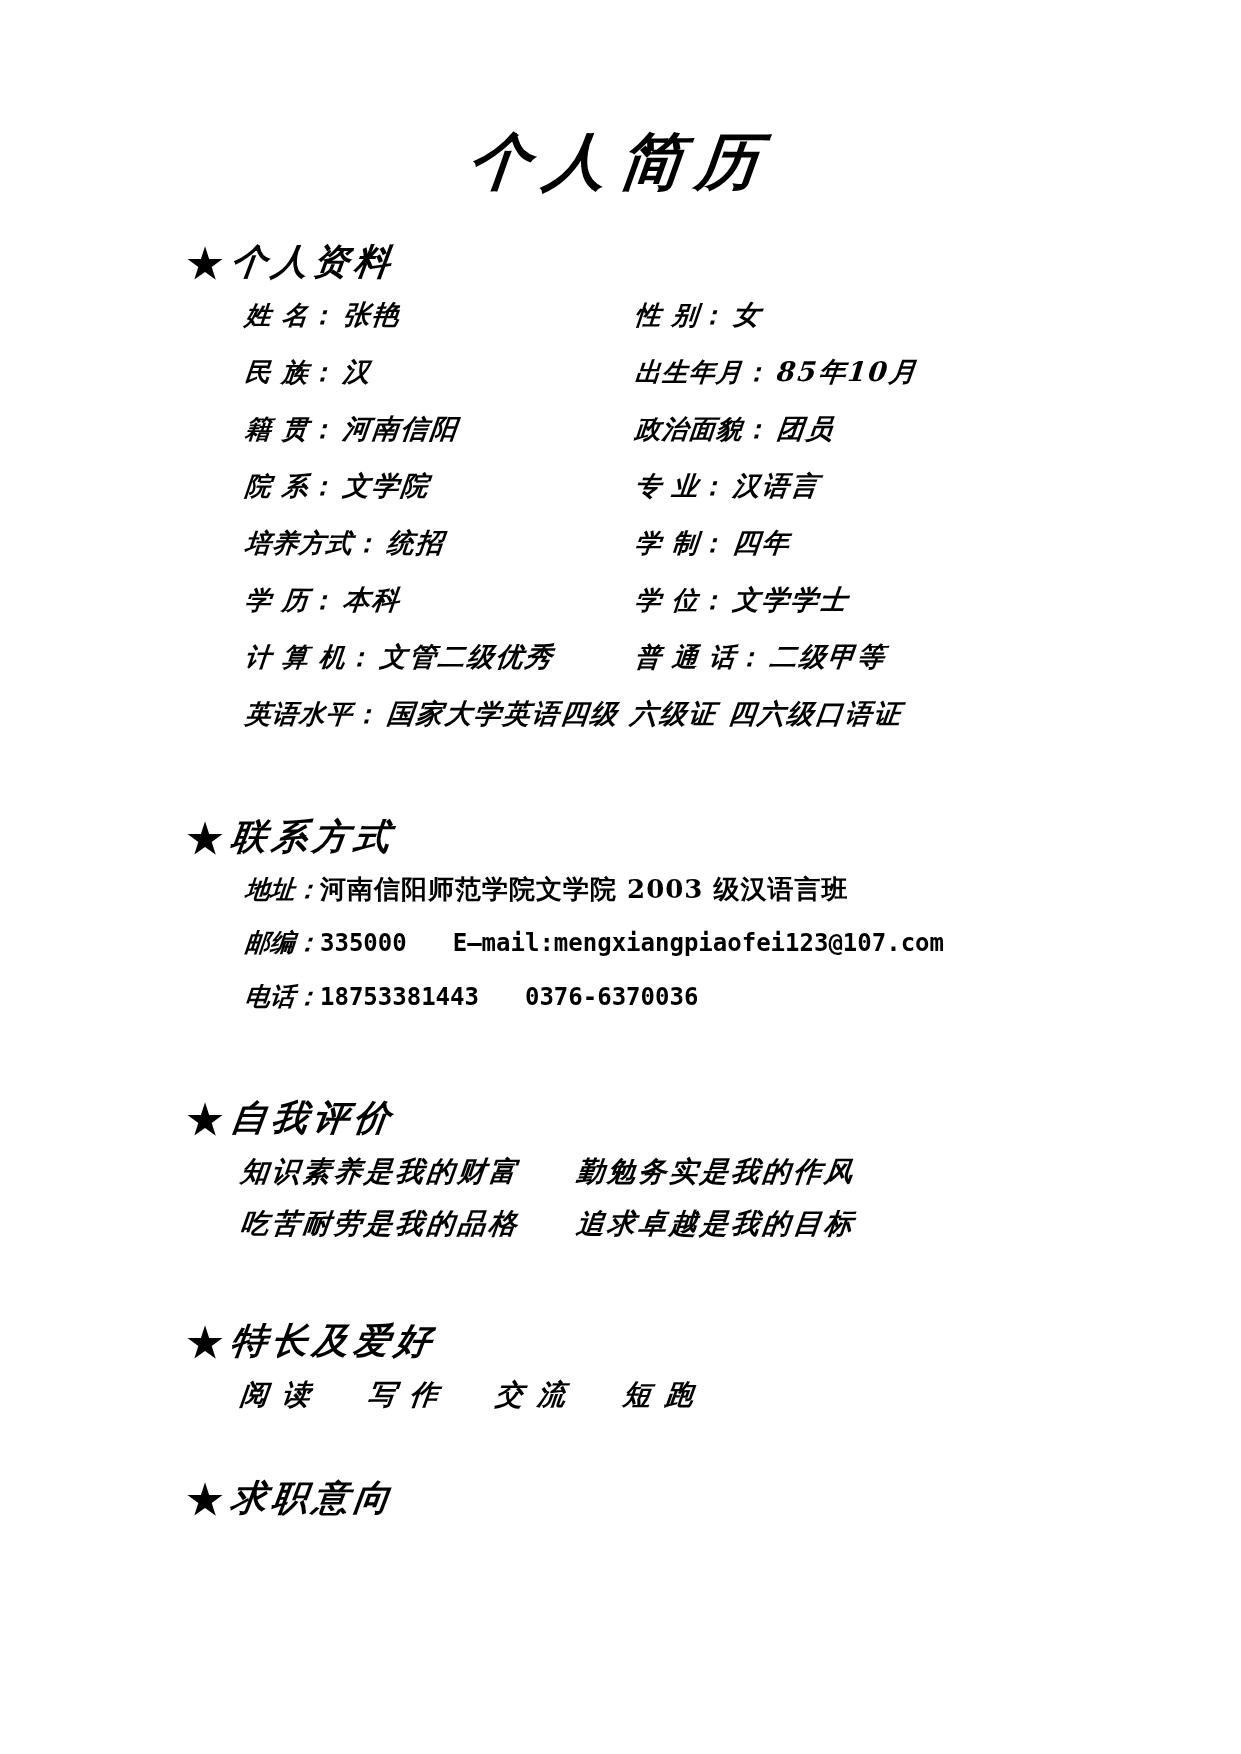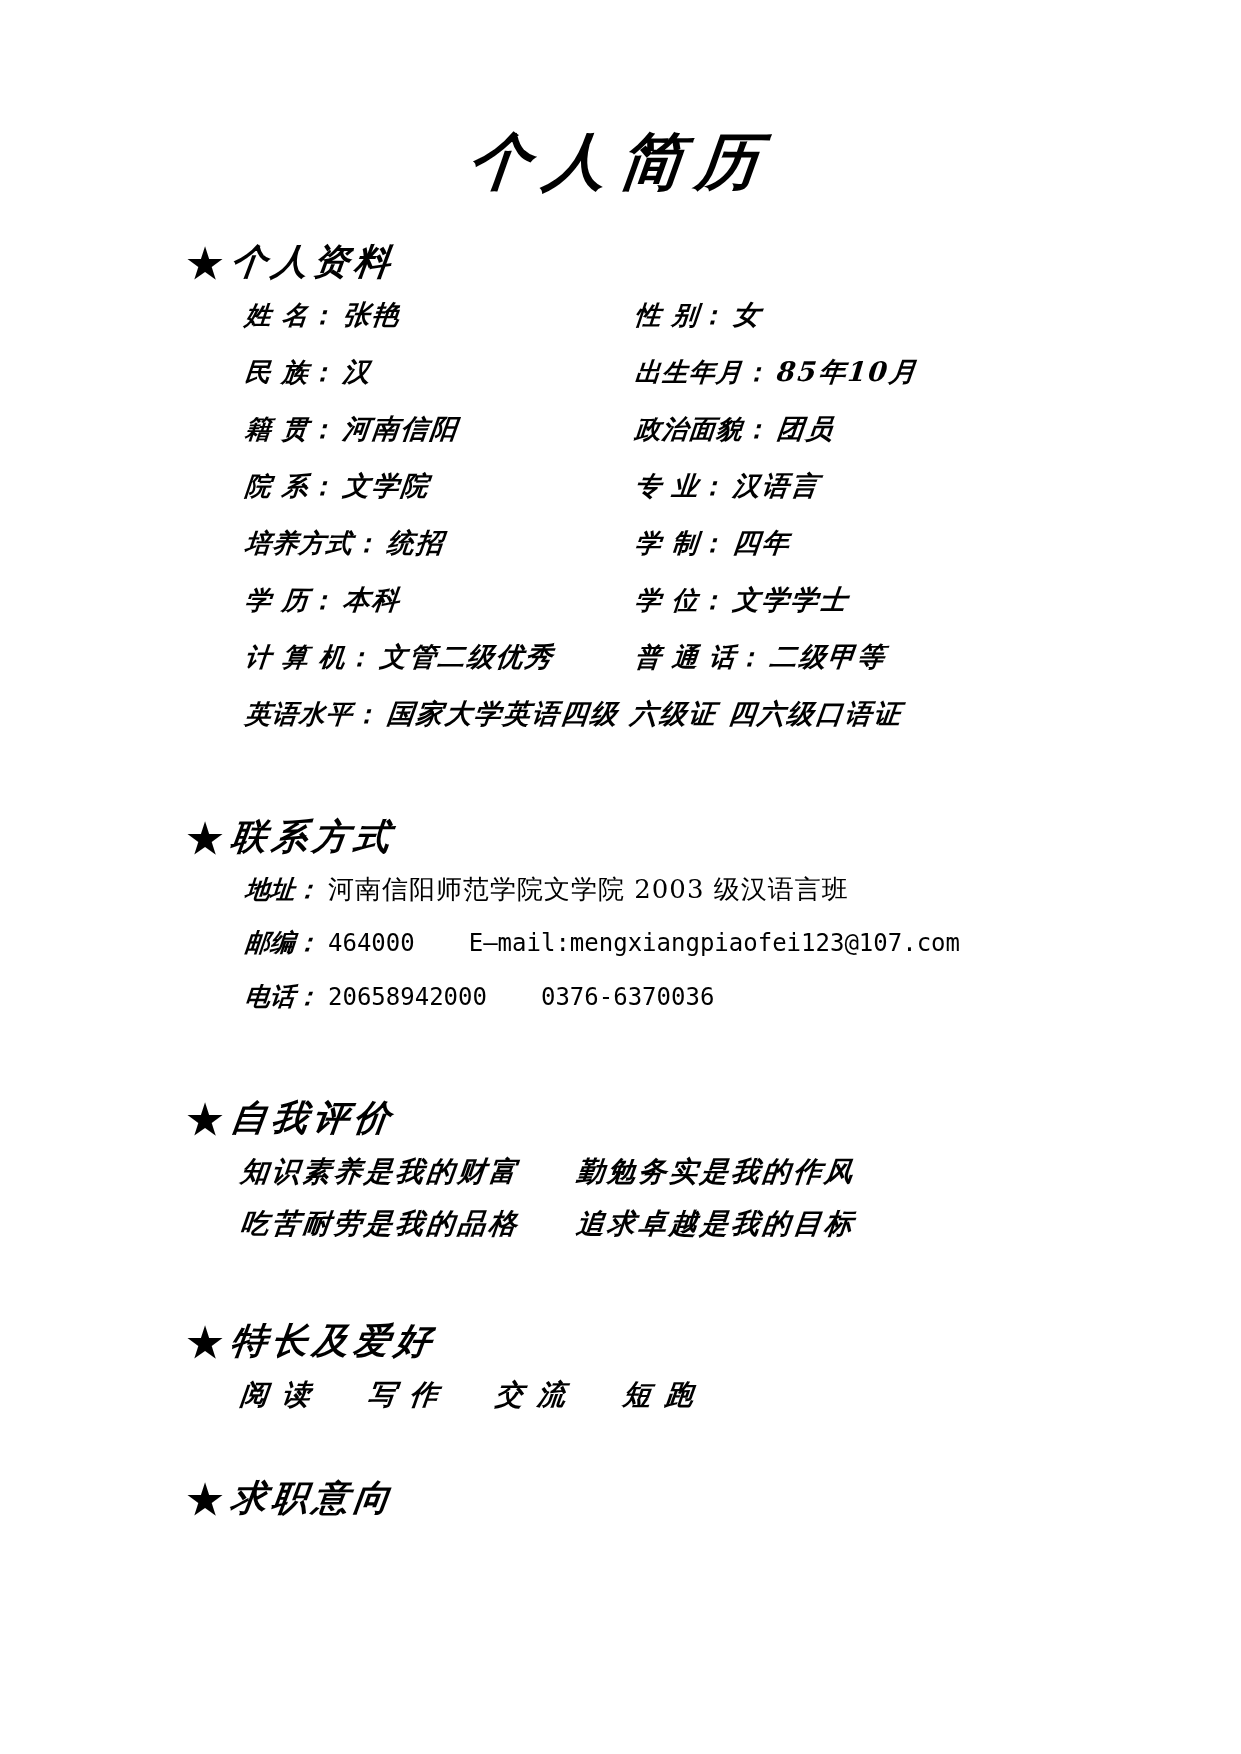--- a/index.html
+++ b/index.html
@@ -112,22 +112,22 @@
     font-size: 25px;
     font-weight: bold;
     font-style: italic;
     white-space: nowrap;
     transform: skewX(-5deg);
   }
   .contact-value {
     font-size: 26px;
     letter-spacing: 1px;
     white-space: nowrap;
-    margin-left: 8px;
     font-family: "DejaVu Serif", "Liberation Serif", serif;
+    font-weight: bold;
   }
   .contact-value.mono {
     font-family: "DejaVu Sans Mono", "Liberation Mono", monospace;
     font-size: 24px;
     letter-spacing: 0px;
   }
   .gap-30 { display: inline-block; width: 46px; }
 
   
   .text-block {
@@ -279,27 +279,27 @@
     <span class="section-title">联系方式</span>
   </div>
 
   <div class="contact-block">
     <div class="contact-row">
       <span class="contact-label">地址：</span>
       <span class="contact-value">河南信阳师范学院文学院 2003 级汉语言班</span>
     </div>
     <div class="contact-row">
       <span class="contact-label">邮编：</span>
-      <span class="contact-value mono">464000</span>
+      <span class="contact-value mono">335000</span>
       <span class="gap-30"></span>
       <span class="contact-value mono">E—mail:mengxiangpiaofei123@107.com</span>
     </div>
     <div class="contact-row">
       <span class="contact-label">电话：</span>
-      <span class="contact-value mono">20658942000</span>
+      <span class="contact-value mono">18753381443</span>
       <span class="gap-30"></span>
       <span class="contact-value mono">0376-6370036</span>
     </div>
   </div>
 
   <div class="spacer-md"></div>
 
   <div class="section-head">
     <span class="star">★</span>
     <span class="section-title">自我评价</span>

